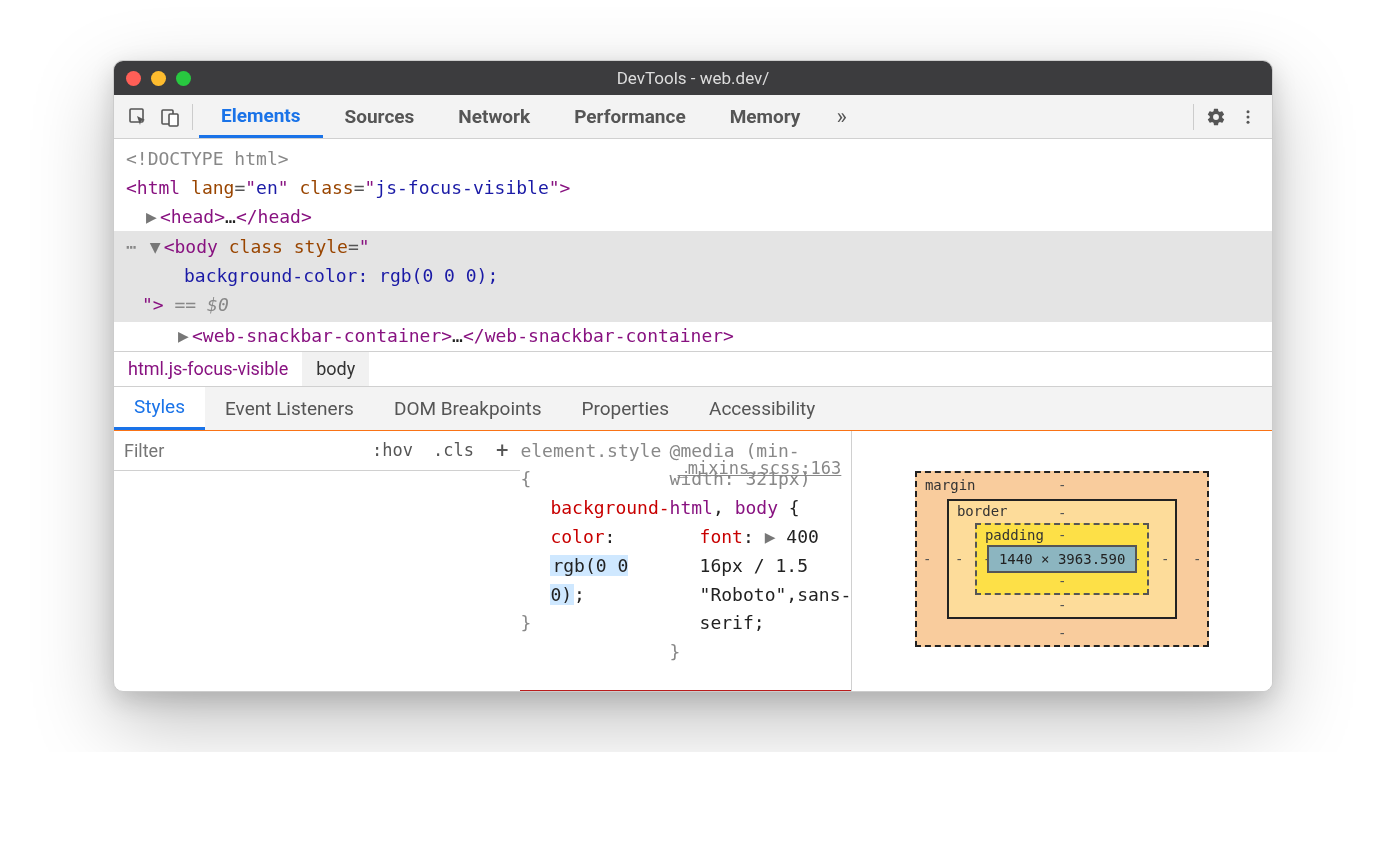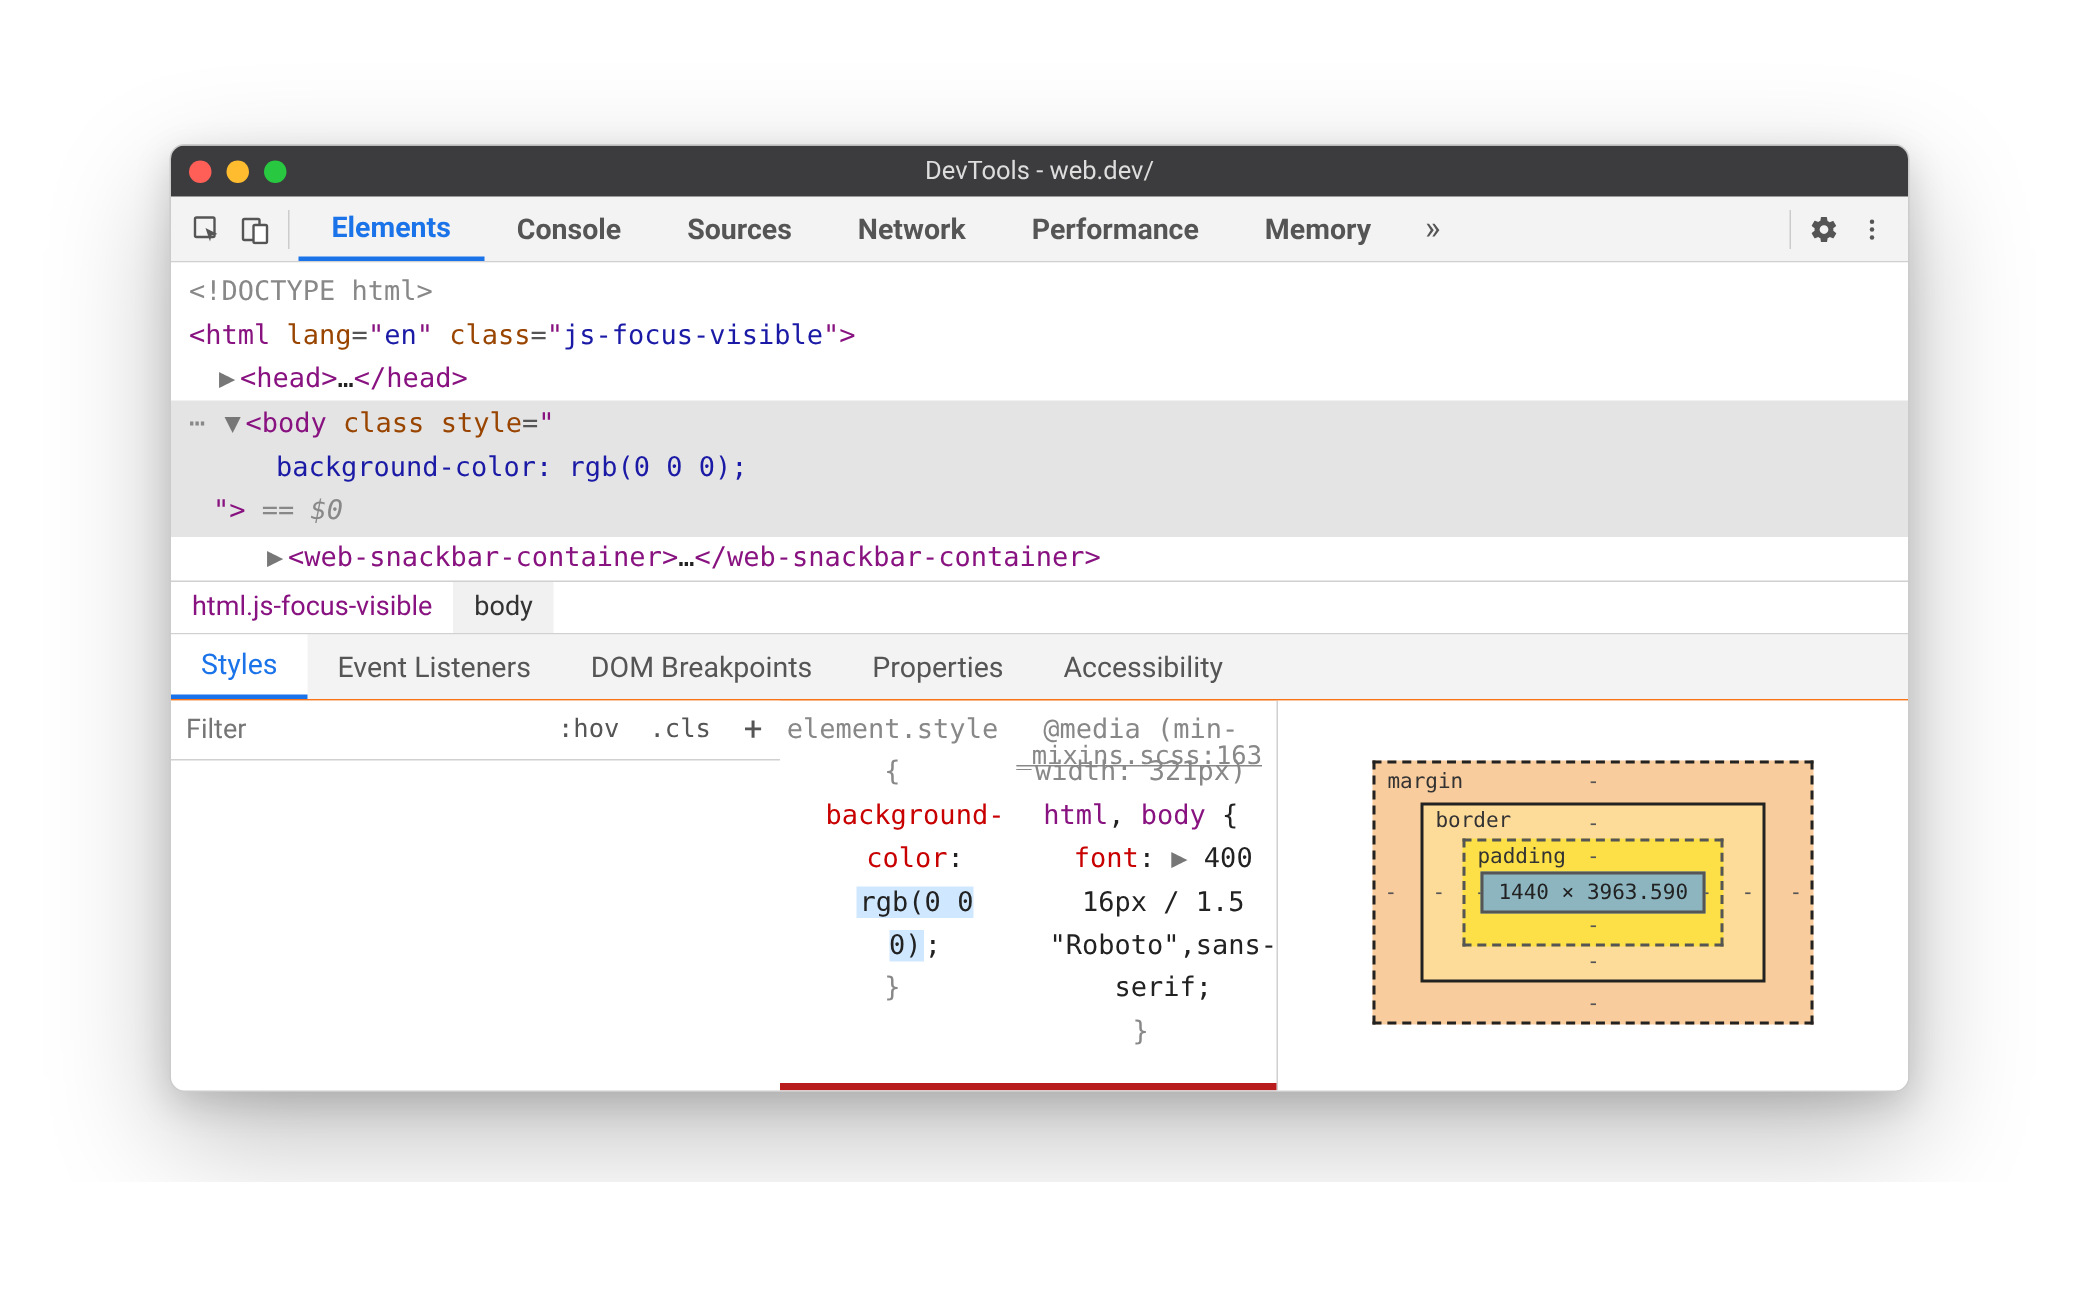--- a/index.html
+++ b/index.html
@@ -11,21 +11,20 @@
     justify-content: center;
     padding: 60px 0;
   }
   .window {
     width: 1160px;
     border-radius: 10px;
     overflow: hidden;
     box-shadow: 0 30px 80px rgba(0,0,0,0.25), 0 8px 24px rgba(0,0,0,0.15);
     background: #fff;
     border: 1px solid #ccc;
-    margin-top: 36px;
   }
   .titlebar {
     background: #3c3c3e;
     height: 34px;
     display: flex;
     align-items: center;
     position: relative;
     padding: 0 12px;
   }
   .traffic-lights { display: flex; gap: 10px; }
@@ -113,23 +112,22 @@
   }
   .filter-row input {
     flex:1; border:none; outline:none; font-size:18px; padding: 0 10px;
     color:#777; font-family:inherit; background:transparent;
   }
   .filter-row .pill { padding: 0 10px; font-family: Menlo, monospace; font-size:17px; color:#555; cursor:pointer;}
   .filter-row .plus { font-size: 22px; padding: 0 12px; color:#555; cursor:pointer;}
 
   .rule {
     font-family: Menlo, Consolas, monospace; font-size: 18px;
-    padding: 6px 0; border-bottom: 5px solid #b91c1c; line-height:1.6;
+    padding: 6px 0; border-bottom: 1px solid #b91c1c; line-height:1.6;
     position:relative;
-    text-align:center;
   }
   .rule .sel { color: #888; }
   .rule .css-sel { color: #881280; }
   .rule .prop { color: #c80000; }
   .rule .val { color: #222; }
   .rule .highlight { background: #cfe8ff; padding: 0 2px; }
   .rule .tri2 { color:#777; }
   .rule .src { position:absolute; right:10px; top:24px; color:#888; text-decoration: underline; font-size:17px; cursor:pointer;}
 
   .box-model-wrap {
@@ -175,21 +173,20 @@
     </div>
     <div class="icon-btn">
       <svg width="20" height="20" viewBox="0 0 20 20" fill="none" stroke="#555" stroke-width="1.6">
         <rect x="2" y="3" width="11" height="14" rx="1"></rect>
         <rect x="9" y="7" width="9" height="12" rx="1" fill="#fff"></rect>
       </svg>
     </div>
     <div class="divider"></div>
     <div class="tabs">
       <div class="tab active">Elements</div>
-      <div class="tab">Console</div>
       <div class="tab">Sources</div>
       <div class="tab">Network</div>
       <div class="tab">Performance</div>
       <div class="tab">Memory</div>
     </div>
     <div class="more">»</div>
     <div class="spacer"></div>
     <div class="divider"></div>
     <div class="icon-btn">
       <svg width="20" height="20" viewBox="0 0 24 24" fill="#555">

